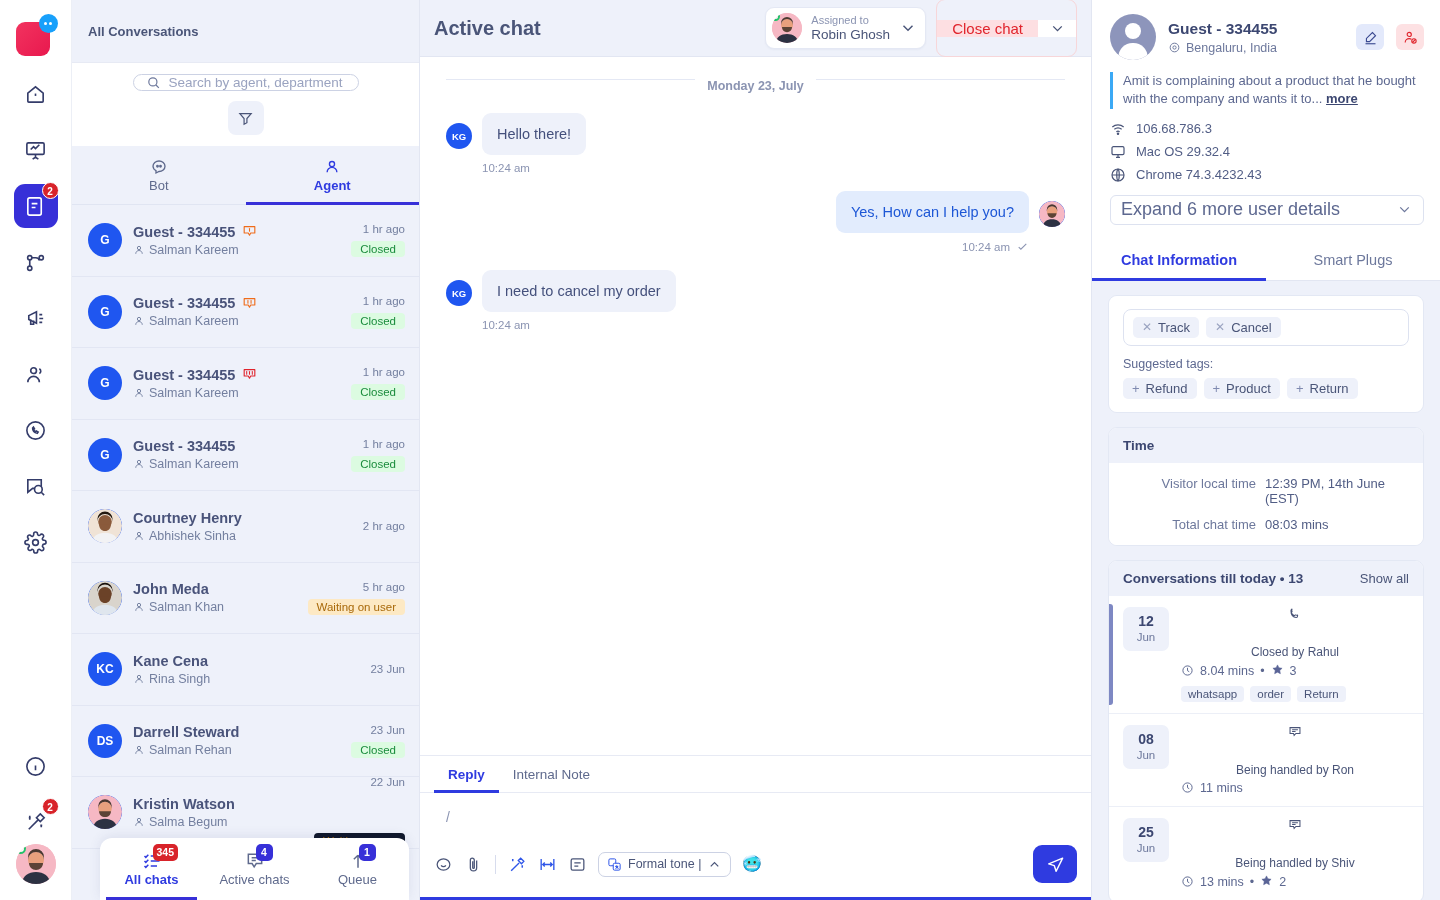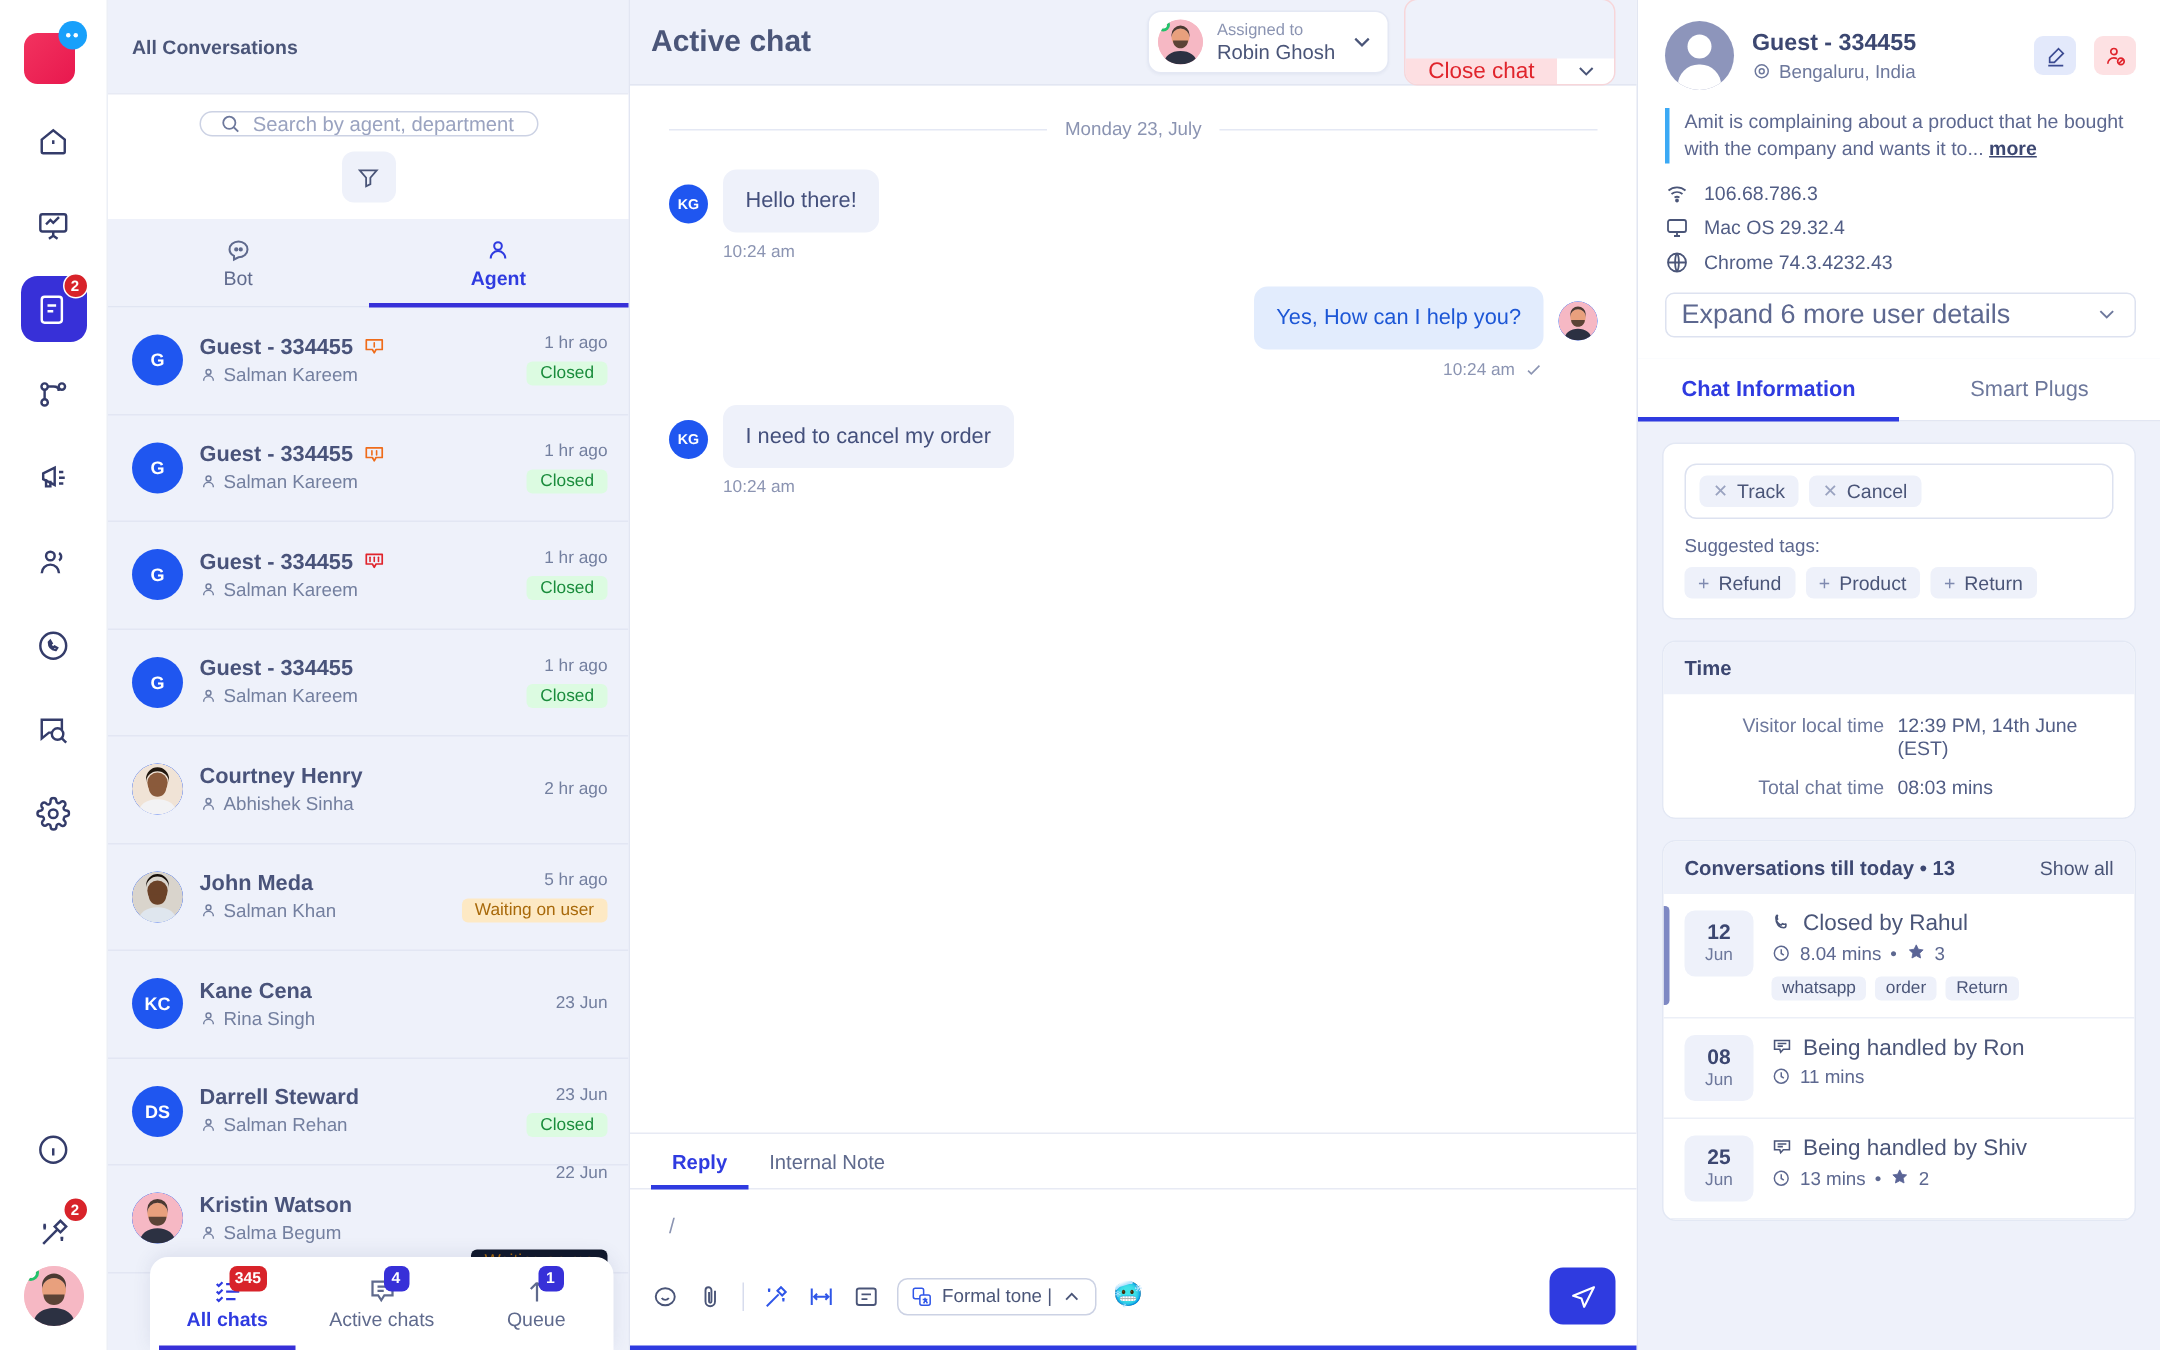--- a/index.html
+++ b/index.html
@@ -178,34 +178,34 @@
   .assigned-av {
     width: 30px; height: 30px; border-radius: 50%; background: #f6b8c4; position: relative; overflow: hidden;
   }
   .assigned-av .dot {
     position: absolute; left: -1px; top: -1px; width: 9px; height: 9px; border-radius: 50%;
     background: #fff; border: 2px solid #23c16b; z-index: 3;
   }
   .assigned-lbl { font-size: 11px; color: #8b94b2; line-height: 13px; }
   .assigned-nm { font-size: 13.5px; color: #4a5578; line-height: 15px; }
   .close-chat {
-    height: 58px; display: flex; align-items: flex-end; border: 1px solid #f7d6d9;
+    height: 58px; display: flex; align-items: center; border: 1px solid #f7d6d9;
     border-radius: 9px; overflow: hidden; cursor: pointer;
   }
   .close-chat-main {
     background: #fddfe2; color: #e0242c; font-size: 15px; font-weight: normal;
     display: flex; align-items: center; padding: 0 15px;
   }
   .close-chat-arrow {
     background: #fff; display: flex; align-items: center; justify-content: center; width: 38px; color: #4a5578;
   }
   .msgs { flex: 1; padding: 16px 26px 0 26px; overflow: hidden; }
   .date-sep {
-    display: flex; align-items: center; gap: 12px; font-size: 12.5px;
-    color: #8b94b2; margin: 6px 0 20px 0;
+    display: flex; gap: 12px; font-size: 12.5px;
+    color: #8b94b2; margin: 6px 0 20px 0; font-weight: bold;
   }
   .date-sep:before, .date-sep:after { content: ""; flex: 1; height: 1px; background: #e4e8f4; }
   .msg { display: flex; gap: 10px; margin-bottom: 17px; }
   .msg.out { flex-direction: row-reverse; }
   .msg-av {
     width: 26px; height: 26px; border-radius: 50%; flex: 0 0 26px; background: #1f56f0;
     color: #fff; font-size: 9.5px; font-weight: bold; display: flex; align-items: center;
     justify-content: center; align-self: flex-start; margin-top: 10px; overflow: hidden;
   }
   .msg-body { max-width: 58%; }
@@ -332,21 +332,21 @@
     background: #7e88c3; border-radius: 0 3px 3px 0;
   }
   .ch-date {
     width: 46px; flex: 0 0 46px; background: #eef1fa; border-radius: 7px; text-align: center;
     padding: 6px 12px; height: fit-content;
   }
   .ch-day { font-size: 14px; font-weight: bold; color: #3c4771; line-height: 17px; }
   .ch-mon { font-size: 11.5px; color: #6d789c; line-height: 15px; }
   .ch-info { flex: 1; min-width: 0; }
   .ch-title {
-    font-size: 15px; color: #4a5578; display: flex; align-items: center; gap: 7px; margin-bottom: 4px;
+    font-size: 12px; color: #4a5578; display: flex; align-items: center; gap: 24px; margin-bottom: 4px; flex-direction: column;
   }
   .ch-title svg { width: 14px; height: 14px; flex: 0 0 14px; }
   .ch-sub {
     font-size: 12.5px; color: #5d6890; display: flex; align-items: center; gap: 6px;
   }
   .ch-sub svg { width: 13px; height: 13px; flex: 0 0 13px; }
   .ch-tags { display: flex; gap: 6px; margin-top: 7px; }
   .ch-tag { background: #eef1fa; border-radius: 4px; padding: 2px 7px; font-size: 11.5px; color: #4a5578; }
   .star { color: #5a6496; }
 </style>

